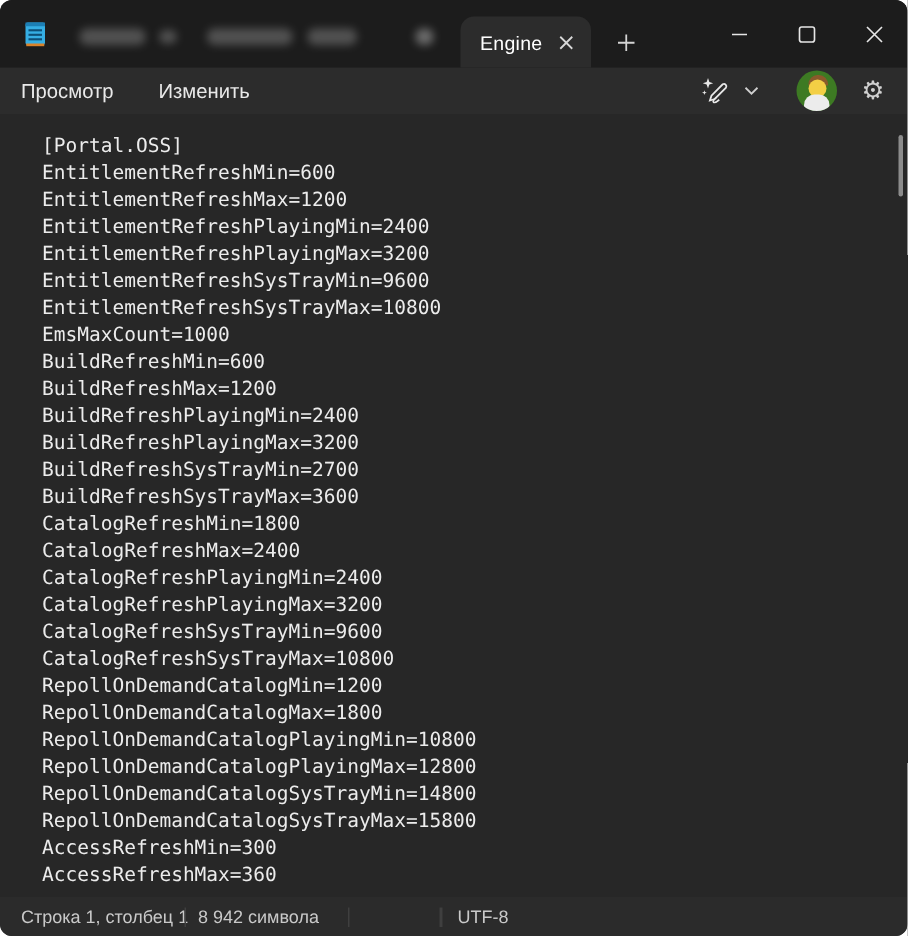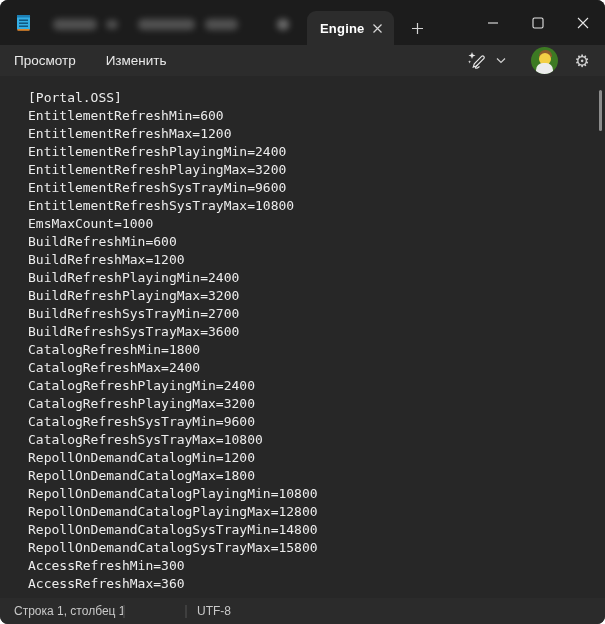--- a/index.html
+++ b/index.html
@@ -32,21 +32,21 @@
   .blob-4 { left: 205px; top: 19px; width: 33px; height: 11px; }
   .blob-5 { left: 277px; top: 19px; width: 12px; height: 11px; background:#ababab; }
 
   .tab-active {
     position: absolute; left: 307px; top: 11px;
     width: 87px; height: 34px;
     background: #2c2c2c; border-radius: 9px 9px 0 0;
     display: flex; align-items: center; padding: 0 6px 0 13px;
   }
   .tab-active .tab-label {
-    color: #ffffff; font-size: 13px; font-weight: 700; flex: 1 1 auto;
+    color: #ffffff; font-size: 13px; font-weight: 400; flex: 1 1 auto;
     letter-spacing: .2px;
   }
   .tab-close {
     width: 22px; height: 22px; border: none; background: transparent;
     display: flex; align-items: center; justify-content: center;
     border-radius: 4px; cursor: pointer; color: #d8d8d8;
   }
   .new-tab {
     position: absolute; left: 403px; top: 14px;
     width: 28px; height: 28px; border: none; background: transparent;
@@ -248,20 +248,21 @@
 RepollOnDemandCatalogSysTrayMin=14800
 RepollOnDemandCatalogSysTrayMax=15800
 AccessRefreshMin=300
 AccessRefreshMax=360</pre>
     <div class="scrollbar-thumb"></div>
   </div>
 
   <div class="statusbar">
     <span class="sb-cell sb-pos">Строка 1, столбец 1</span>
     <span class="sb-div"></span>
+    <span class="sb-cell sb-chars">8 942 символа</span>
     <span class="sb-div"></span>
     <span class="sb-cell sb-zoom">100%</span>
     <span class="sb-div"></span>
     <span class="sb-div"></span>
     <span class="sb-cell sb-enc">UTF-8</span>
   </div>
 
 </div>
 
 </body></html>

